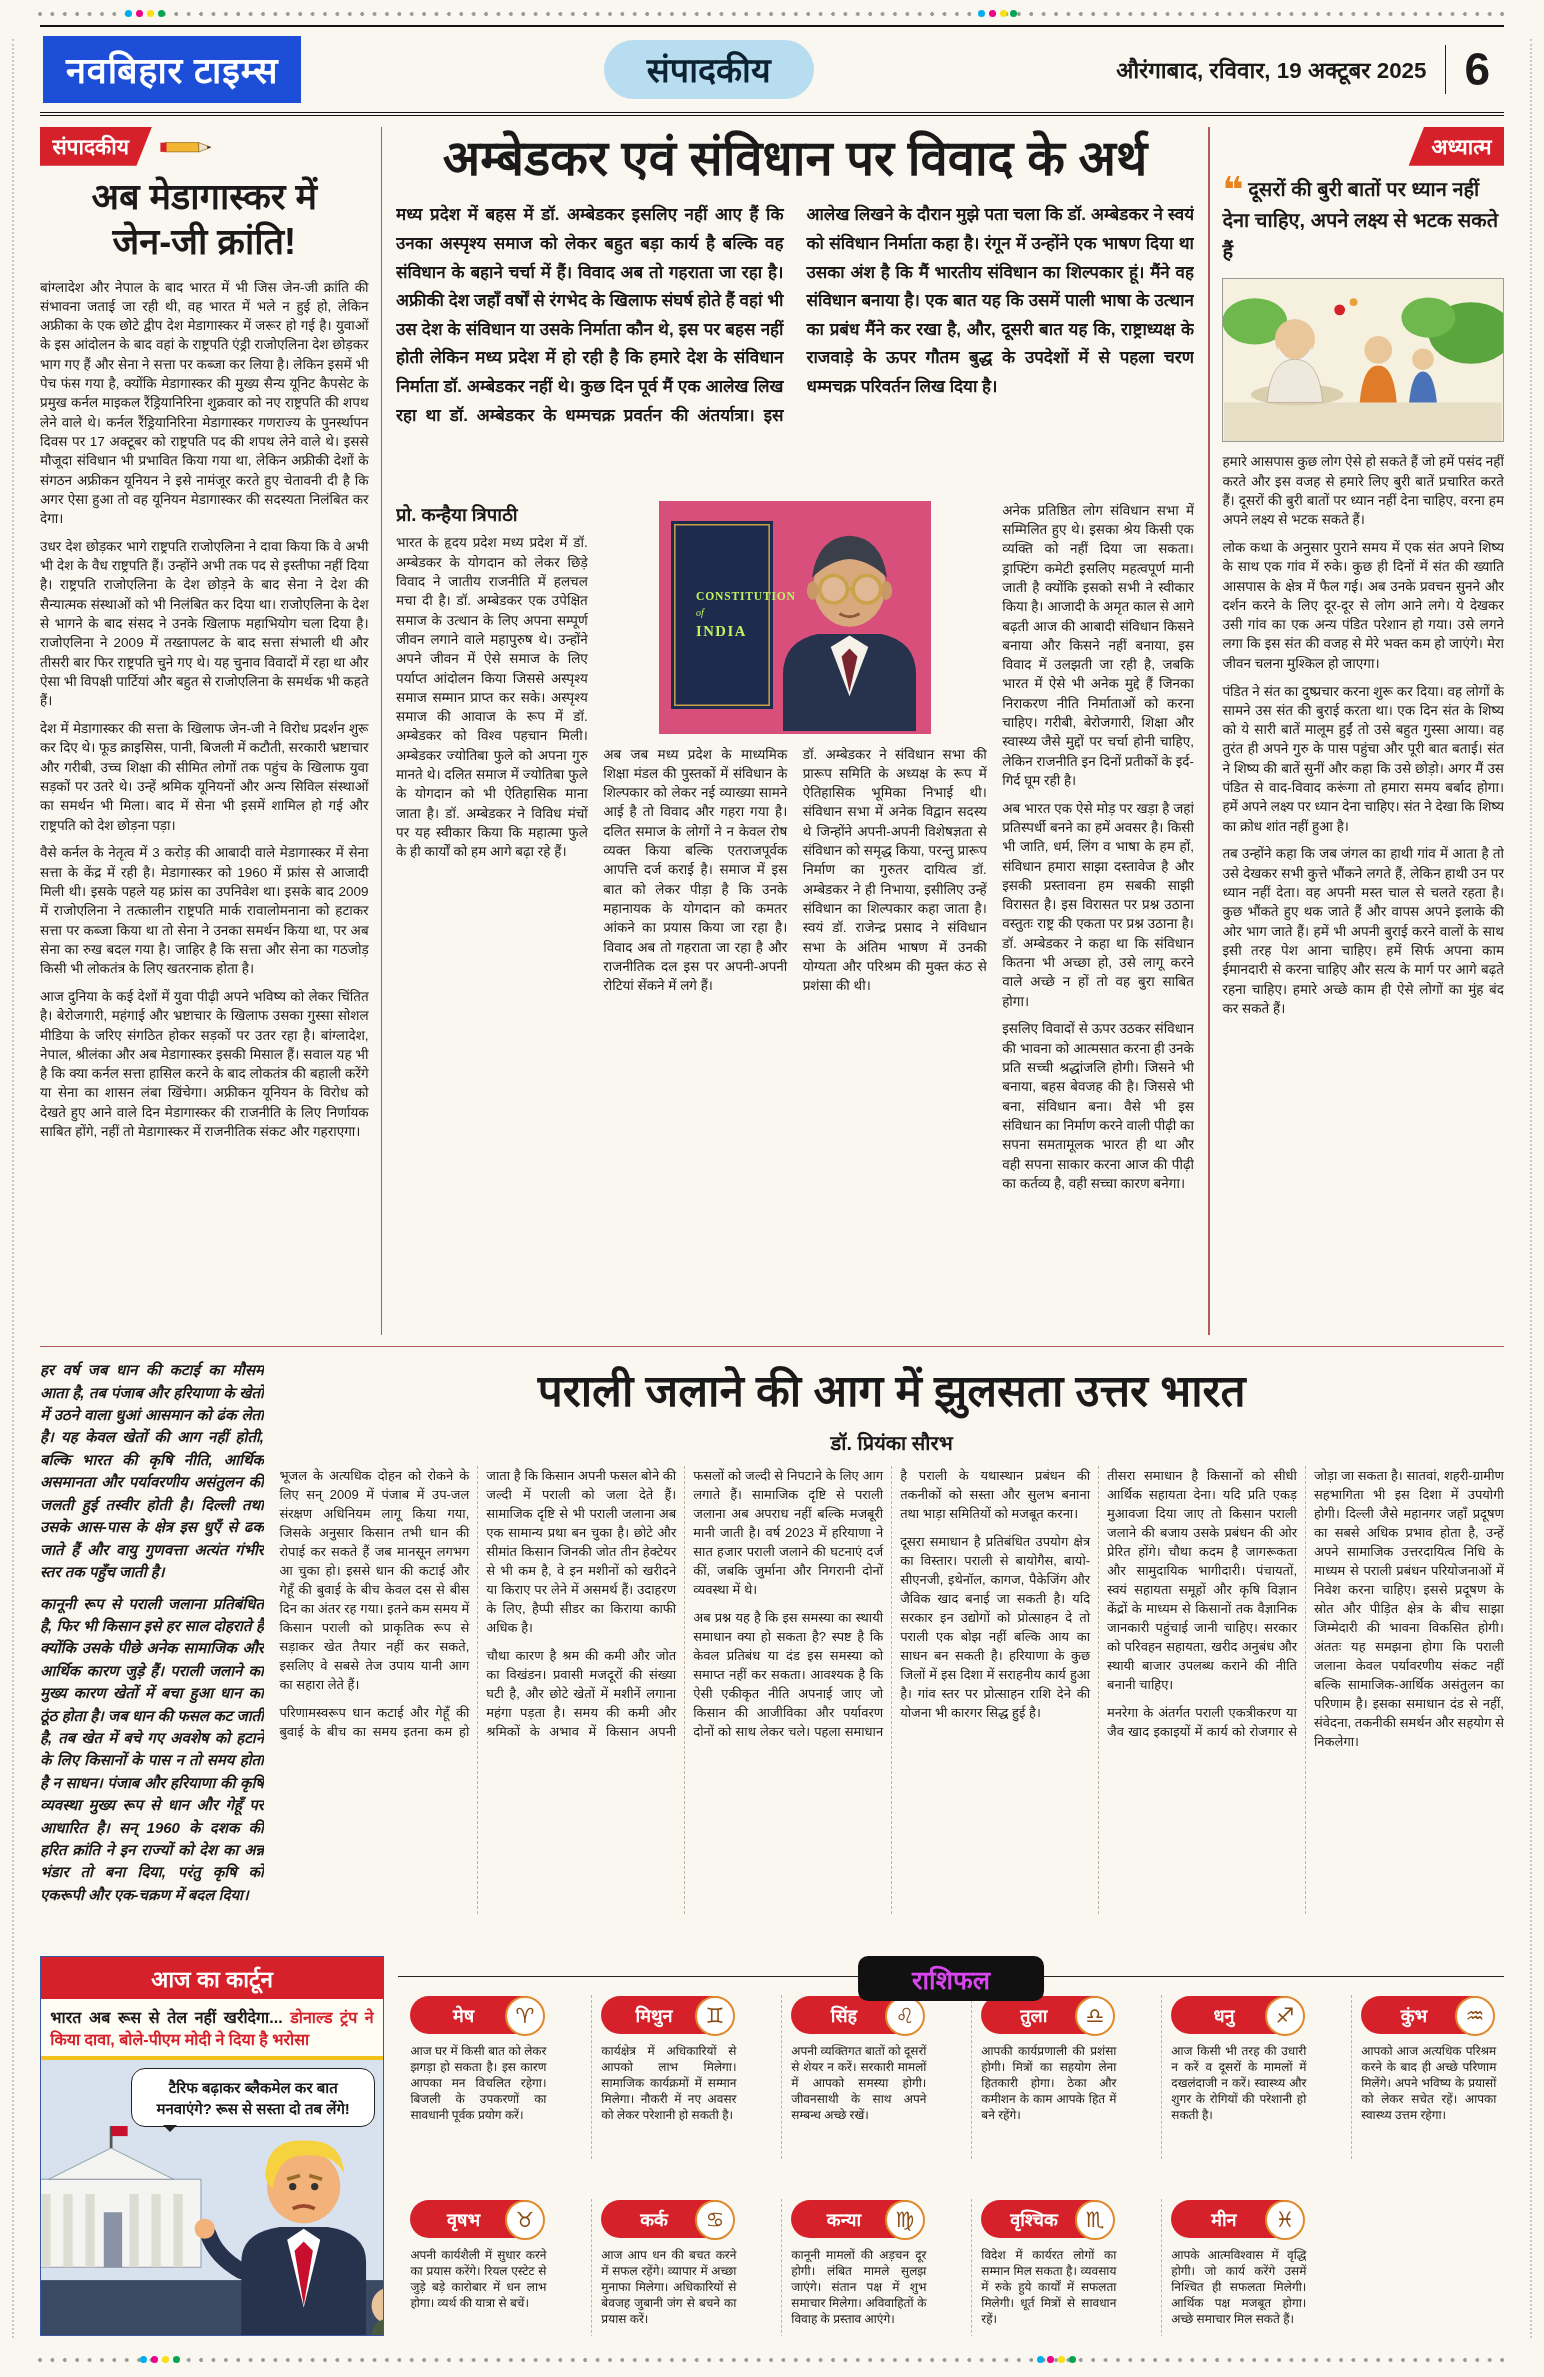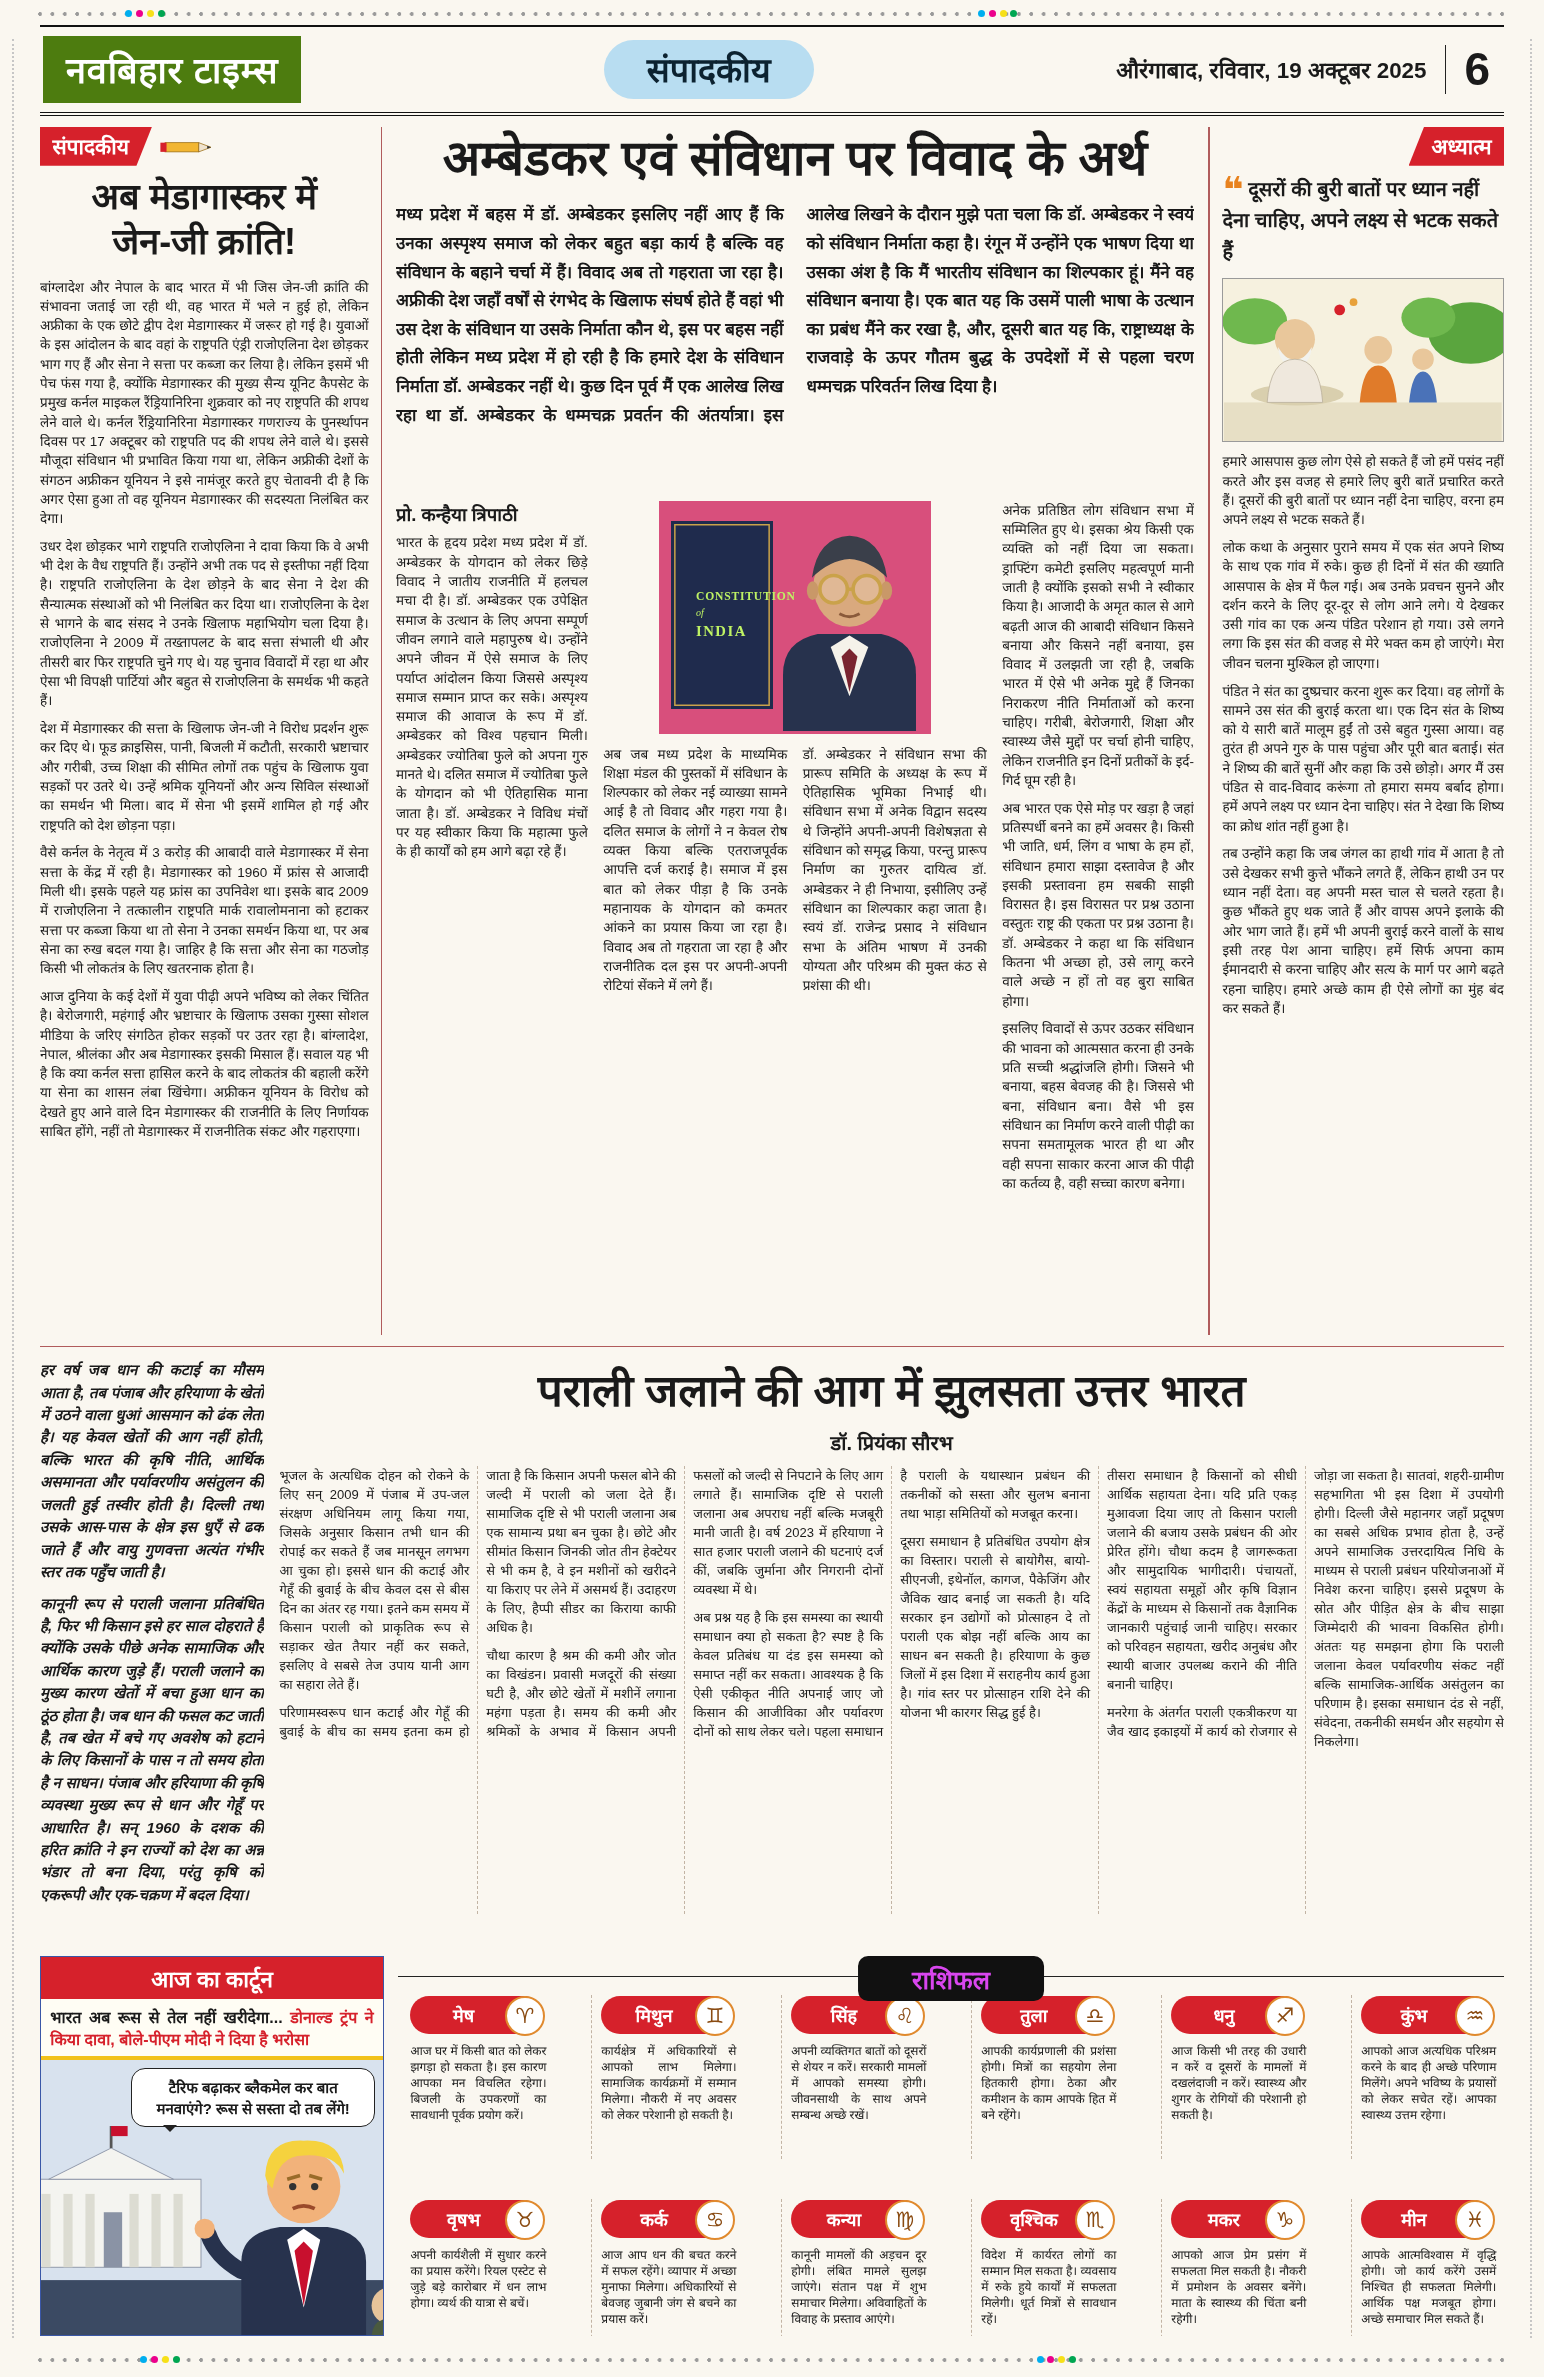--- a/index.html
+++ b/index.html
@@ -12,21 +12,21 @@
     background-image:radial-gradient(circle at 3.1px 3.1px,#9a9a9a 1.7px,transparent 2.2px);
     background-size:12.4px 6.2px; background-repeat:repeat-x; }
   .trim.bottom{ position:absolute; left:0; right:0; bottom:14px; margin:0 37px; }
   .reg{ position:absolute; top:-0.8px; display:flex; gap:3.9px; }
   .reg i{ width:7px; height:7px; border-radius:50%; display:block; }
   .reg i.c{background:#00aeef}.reg i.m{background:#ec008c}.reg i.y{background:#f7e017}.reg i.g{background:#00a651}
 
   .content{ padding:0 40px; }
   .masthead{ display:flex; align-items:center; justify-content:space-between;
     border-top:2.3px solid #111; border-bottom:4.6px double #111; padding:9.3px 3.1px; margin-top:7.7px; }
-  .paper-name{ background:#4d7c0f; color:#fff; font-size:36px; font-weight:800; padding:9px 23px; letter-spacing:0.8px; }
+  .paper-name{ background:#1d4ed8; color:#fff; font-size:36px; font-weight:800; padding:9px 23px; letter-spacing:0.8px; }
   .section-pill{ background:#b8ddf1; border-radius:31px; padding:6.2px 43px; font-size:34px; font-weight:800; color:#0c2230; }
   .mast-right{ display:flex; align-items:center; }
   .dateline{ font-size:22.4px; font-weight:700; }
   .page-num{ font-size:46px; font-weight:700; border-left:1.5px solid #222; margin-left:18.5px; padding:1.5px 10.8px 1.5px 18.5px; line-height:1; }
 
   
   .label-strip{ display:flex; align-items:center; gap:7.7px; margin-bottom:7.7px; }
   .label-red{ background:#d6212b; color:#fff; font-weight:800; font-size:21px; padding:5.4px 23px 5.4px 12.4px;
     clip-path:polygon(0 0,100% 0,calc(100% - 15.4px) 100%,0 100%); }
   .label-red.rt{ clip-path:polygon(15.4px 0,100% 0,100% 100%,0 100%); padding:5.4px 12.4px 5.4px 23px; }
@@ -371,27 +371,20 @@
           </div>
             <div class="horo-cell">
             <div class="horo-head">
               <span class="horo-name">वृश्चिक</span>
               <span class="horo-icon">♏</span>
             </div>
             <p class="horo-text">विदेश में कार्यरत लोगों का सम्मान मिल सकता है। व्यवसाय में रुके हुये कार्यों में सफलता मिलेगी। धूर्त मित्रों से सावधान रहें।</p>
           </div>
             <div class="horo-cell">
             <div class="horo-head">
-              <span class="horo-name">मकर</span>
-              <span class="horo-icon">♑</span>
-            </div>
-            <p class="horo-text">आपको आज प्रेम प्रसंग में सफलता मिल सकती है। नौकरी में प्रमोशन के अवसर बनेंगे। माता के स्वास्थ्य की चिंता बनी रहेगी।</p>
-          </div>
-            <div class="horo-cell">
-            <div class="horo-head">
               <span class="horo-name">मीन</span>
               <span class="horo-icon">♓</span>
             </div>
             <p class="horo-text">आपके आत्मविश्वास में वृद्धि होगी। जो कार्य करेंगे उसमें निश्चित ही सफलता मिलेगी। आर्थिक पक्ष मजबूत होगा। अच्छे समाचार मिल सकते हैं।</p>
           </div>
           </div>
       </div>
     </section>
   </div>
 

